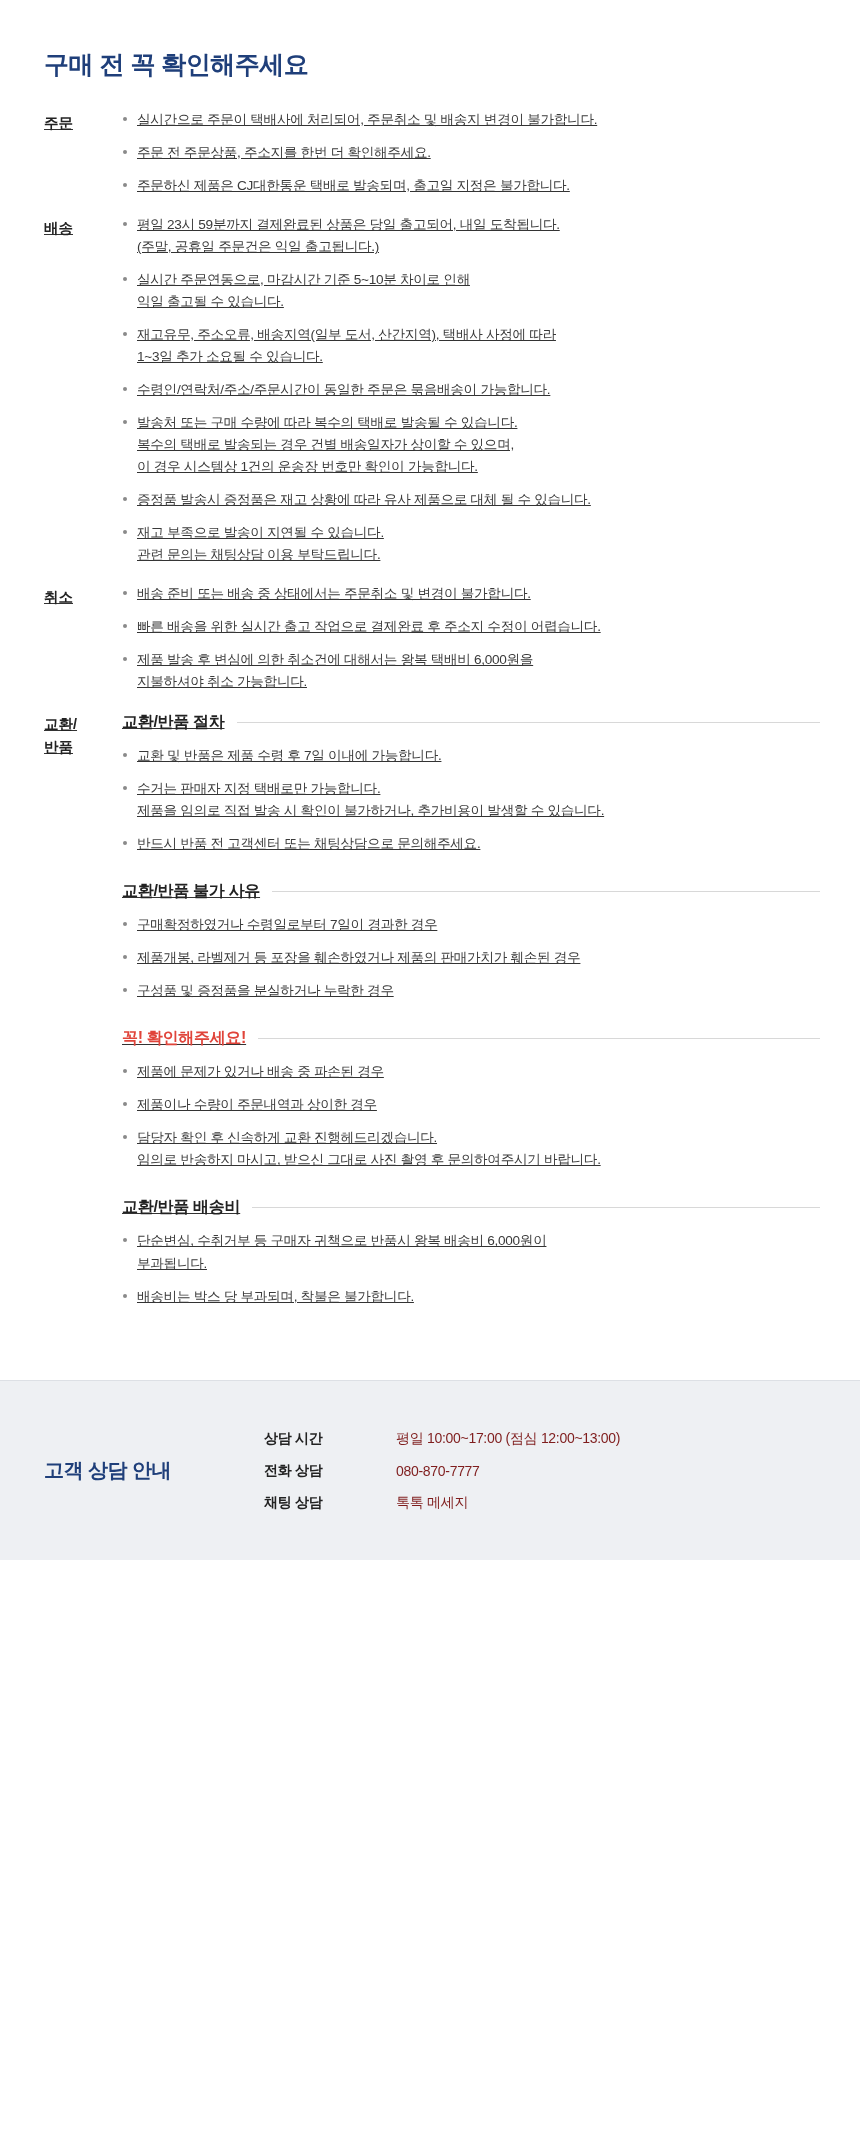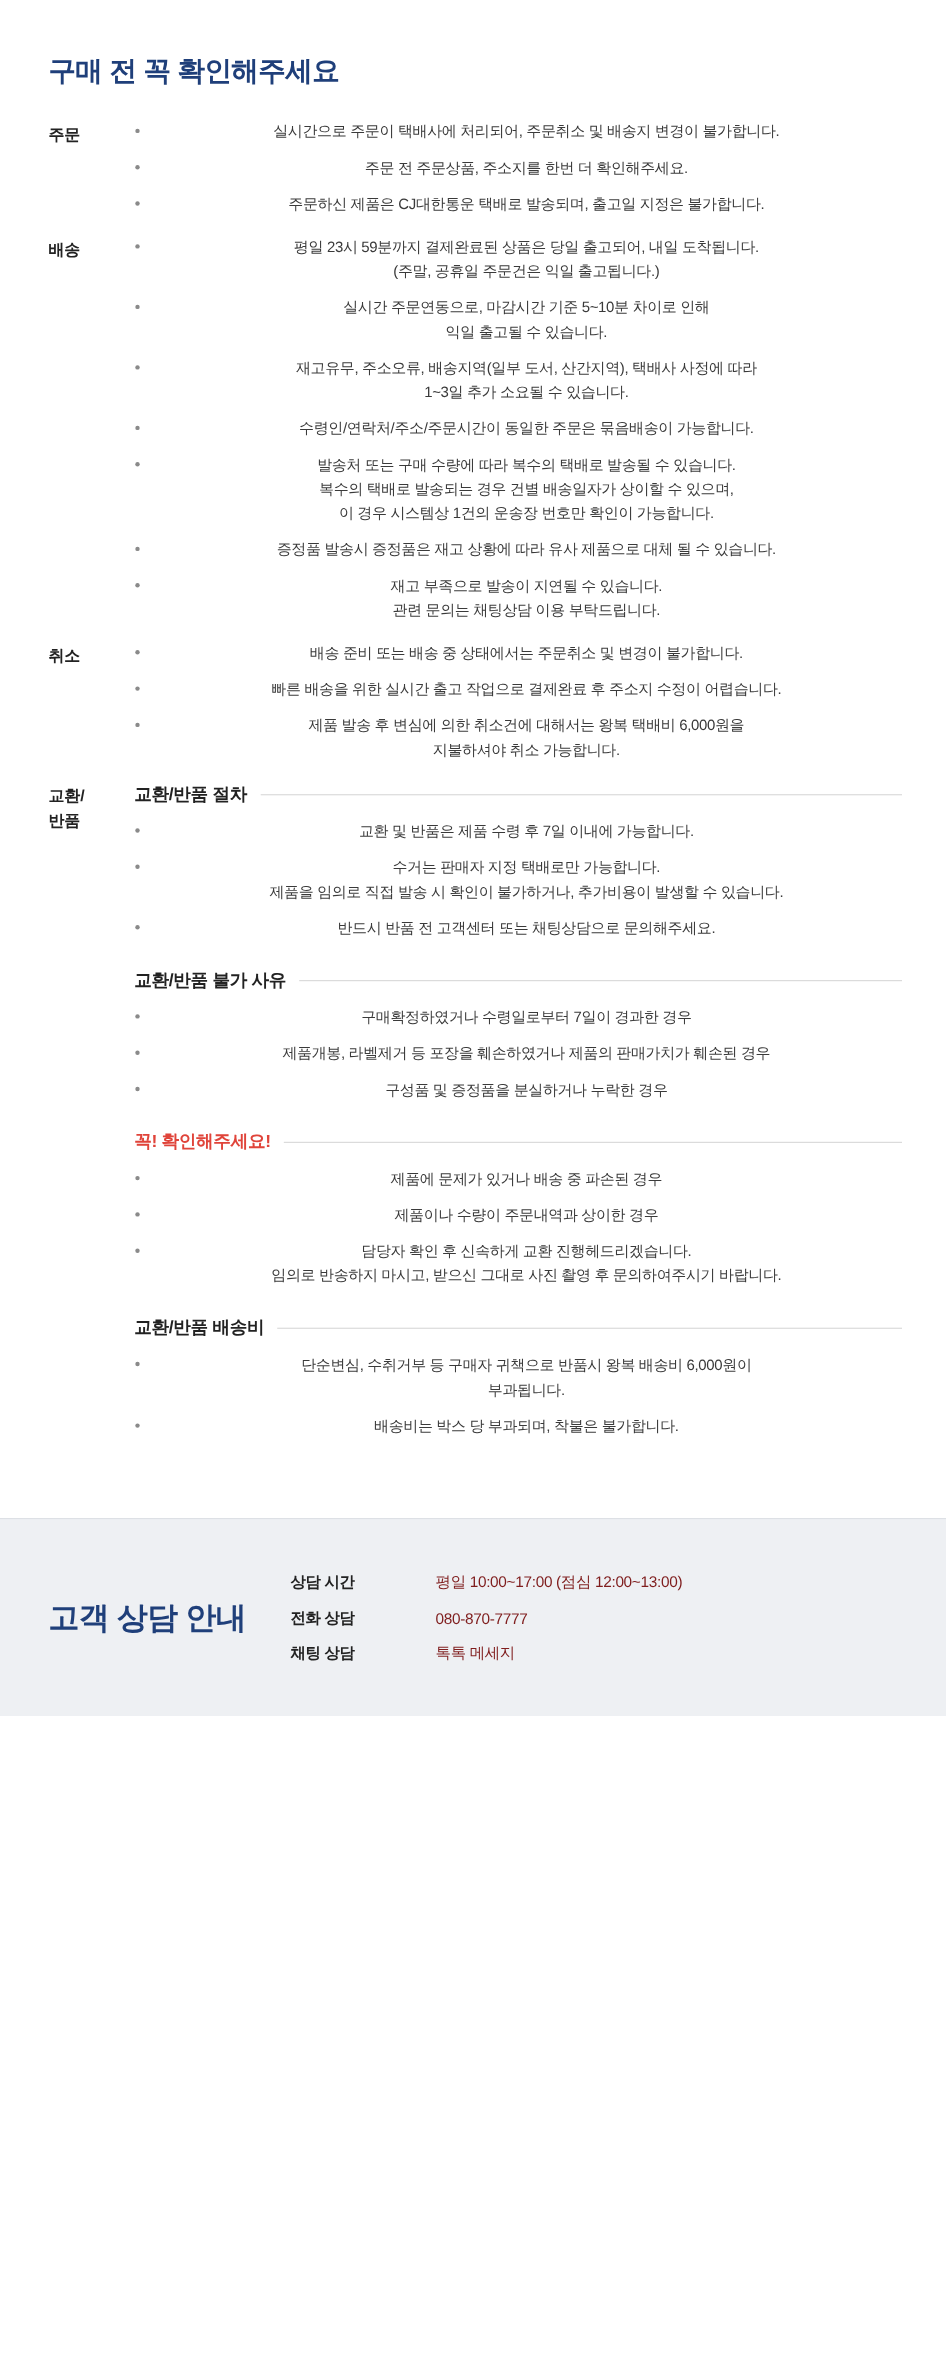--- a/index.html
+++ b/index.html
@@ -27,34 +27,34 @@
     color: #1f3f7a;
     letter-spacing: -0.5px;
     margin: 0 0 28px 0;
   }
 
   
   .section {
     display: flex;
     align-items: flex-start;
     margin-bottom: 6px;
+    text-decoration: underline;
   }
   .sec-label {
     width: 68px;
     min-width: 68px;
     font-size: 14.5px;
     font-weight: bold;
     color: #222222;
     padding-top: 3px;
     line-height: 1.55;
   }
   .sec-body {
     flex: 1;
     padding-left: 10px;
-    text-align: center;
   }
 
   ul.bullets {
     list-style: none;
     margin: 0;
     padding: 0;
   }
   ul.bullets > li {
     position: relative;
     padding-left: 15px;
@@ -111,21 +111,21 @@
     bottom: 0;
     width: 860px;
     height: 180px;
     background: #eef0f3;
     border-top: 1px solid #dde0e5;
     display: flex;
     align-items: center;
     padding-left: 44px;
   }
   .footer-title {
-    font-size: 28px;
+    font-size: 20px;
     font-weight: bold;
     color: #1f3f7a;
     letter-spacing: -0.5px;
     width: 220px;
   }
   .footer-table {
     border-collapse: collapse;
   }
   .footer-table td {
     font-size: 14px;

